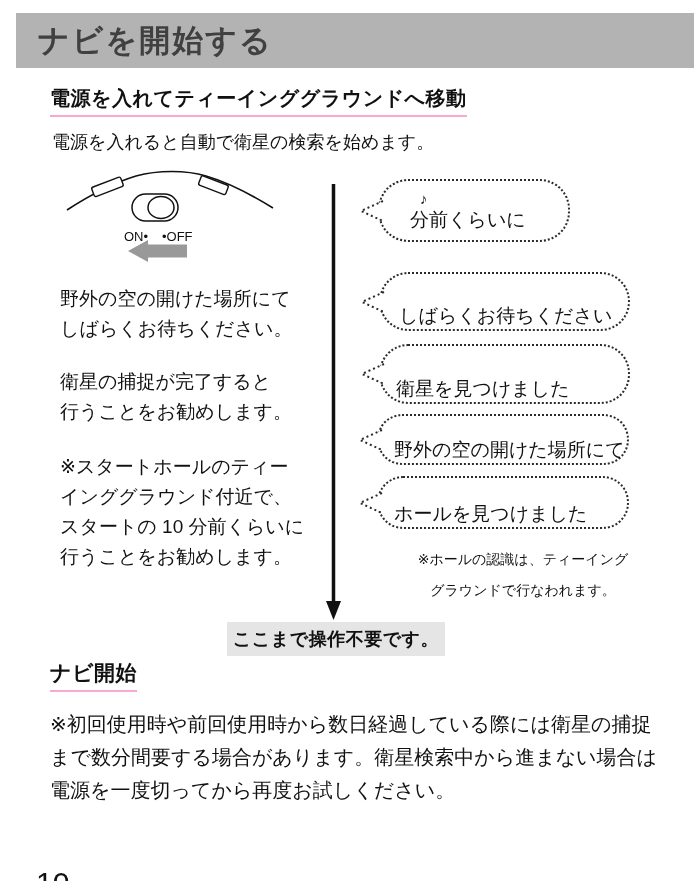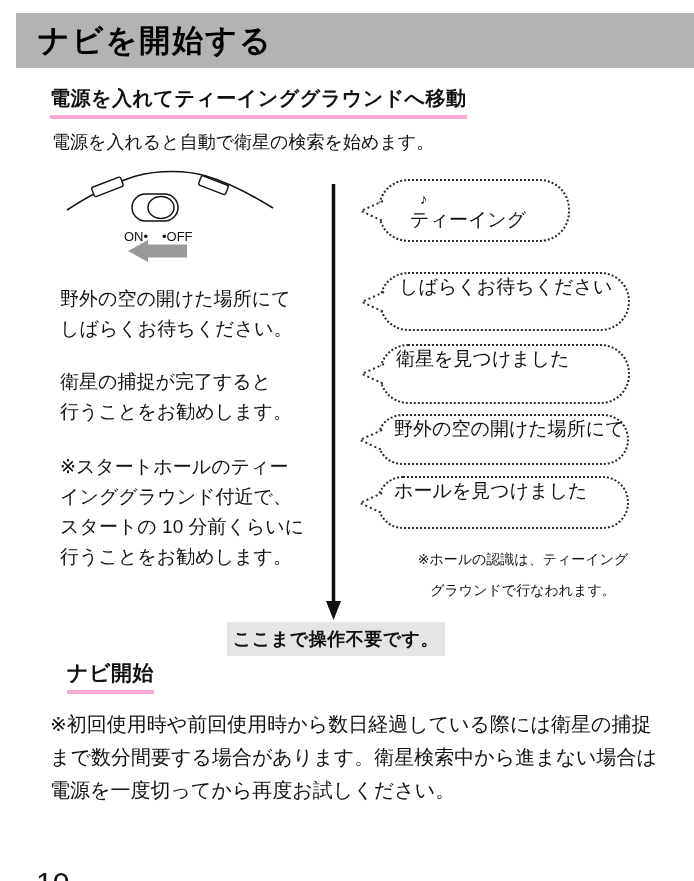--- a/index.html
+++ b/index.html
@@ -7,40 +7,40 @@
   .page {
     position:relative; width:694px; height:881px; background:#ffffff;
     font-family:"Liberation Sans","DejaVu Sans",sans-serif; color:#111;
     overflow:hidden;
   }
   .abs { position:absolute; }
   .pre { white-space:pre-line; }
 
   .title-bar {
     left:16px; top:13px; width:678px; height:55px;
-    background:#b3b3b3; color:#000000;
+    background:#b3b3b3; color:#404040;
     font-size:31px; font-weight:bold; line-height:55px;
     padding-left:22px; letter-spacing:2px;
   }
   .section-heading {
-    font-weight:bold; border-bottom:4px solid #f9a8d4; padding-bottom:3px;
+    font-weight:bold; border-bottom:2px solid #f9a8d4; padding-bottom:3px;
     letter-spacing:0.5px;
   }
   .h1 { left:50px; top:85px; font-size:20px; }
-  .h2 { left:50px; top:659px; font-size:21px;margin-left:17px; }
+  .h2 { left:50px; top:659px; font-size:21px; }
   .intro { left:52px; top:130px; font-size:18px; }
 
   .leftcol { left:60px; font-size:19px; line-height:30px; }
   .p1 { top:284px; }
   .p2 { top:367px; }
   .p3 { top:452px; }
 
   .bubble {
     border:2px dotted #2b2b2b; background:#ffffff;
-    display:flex; align-items:flex-start;
+    display:flex; align-items:flex-end;
     font-size:19px; padding-left:16px;
   }
   .bubble .tail { position:absolute; left:-22px; top:50%; margin-top:-12px; }
   .b1 { left:378px; top:179px; width:192px; height:63px; border-radius:30px;
         flex-direction:column; align-items:flex-start; justify-content:center;
         padding-left:30px; }
   .b1 .note-mark { font-size:15px; margin-left:10px; line-height:18px; }
   .b1 .bubble-label { line-height:24px; }
   .b2 { left:379px; top:272px; width:251px; height:59px; border-radius:29px; padding-left:18px; }
   .b3 { left:379px; top:344px; width:251px; height:60px; border-radius:29px; padding-left:15px; }
@@ -95,21 +95,21 @@
 インググラウンド付近で、
 スタートの 10 分前くらいに
 行うことをお勧めします。</div>
 
   <div class="abs bubble b1">
     <svg class="tail" width="27" height="24" viewBox="0 0 27 24">
       <rect x="21" y="4" width="5" height="16" fill="#fff"></rect>
       <polyline points="25,2 3,12 25,22" fill="#fff" stroke="#2b2b2b" stroke-width="2" stroke-dasharray="2,3"></polyline>
     </svg>
     <span class="note-mark">♪</span>
-    <span class="bubble-label">ティーイング</span>
+    <span class="bubble-label">分前くらいに</span>
   </div>
 
   <div class="abs bubble b2">
     <svg class="tail" width="27" height="24" viewBox="0 0 27 24">
       <rect x="21" y="4" width="5" height="16" fill="#fff"></rect>
       <polyline points="25,2 3,12 25,22" fill="#fff" stroke="#2b2b2b" stroke-width="2" stroke-dasharray="2,3"></polyline>
     </svg>
     <span class="bubble-label">しばらくお待ちください</span>
   </div>
 

